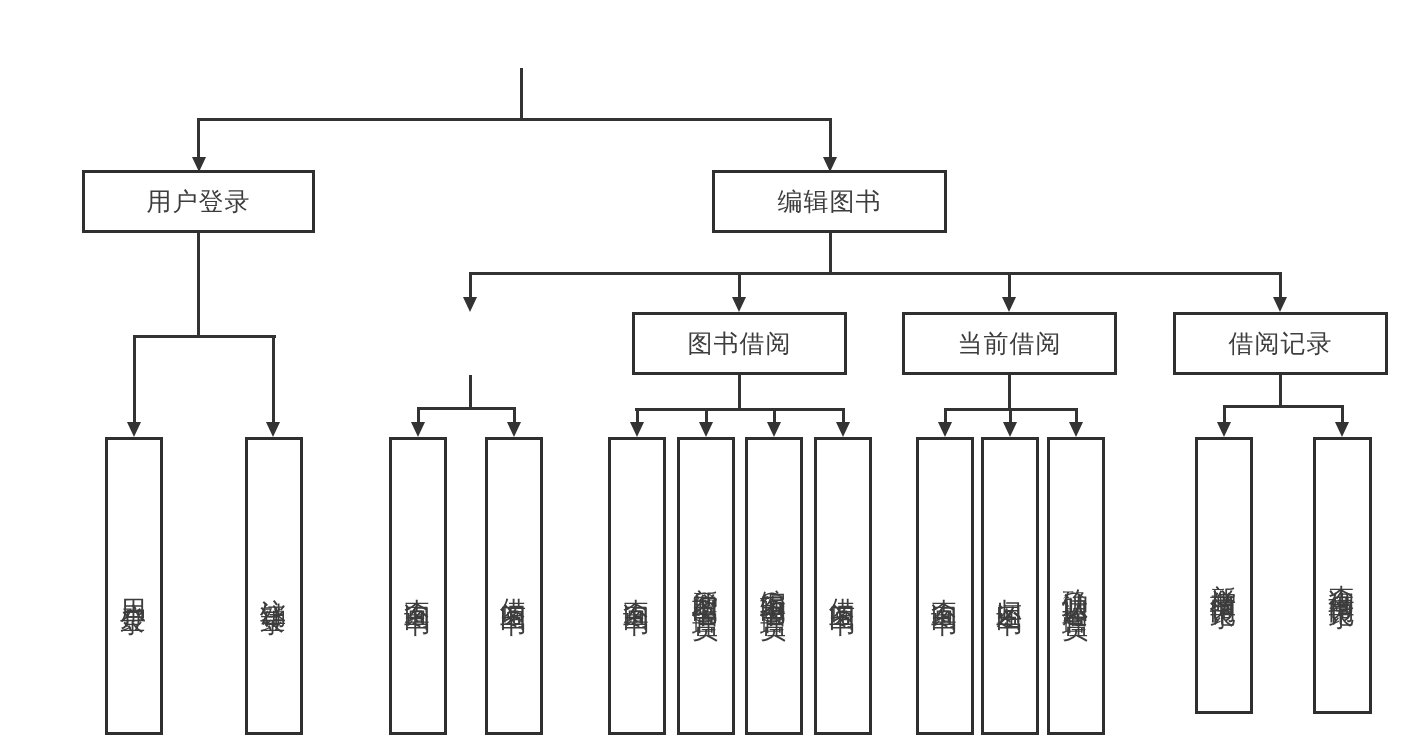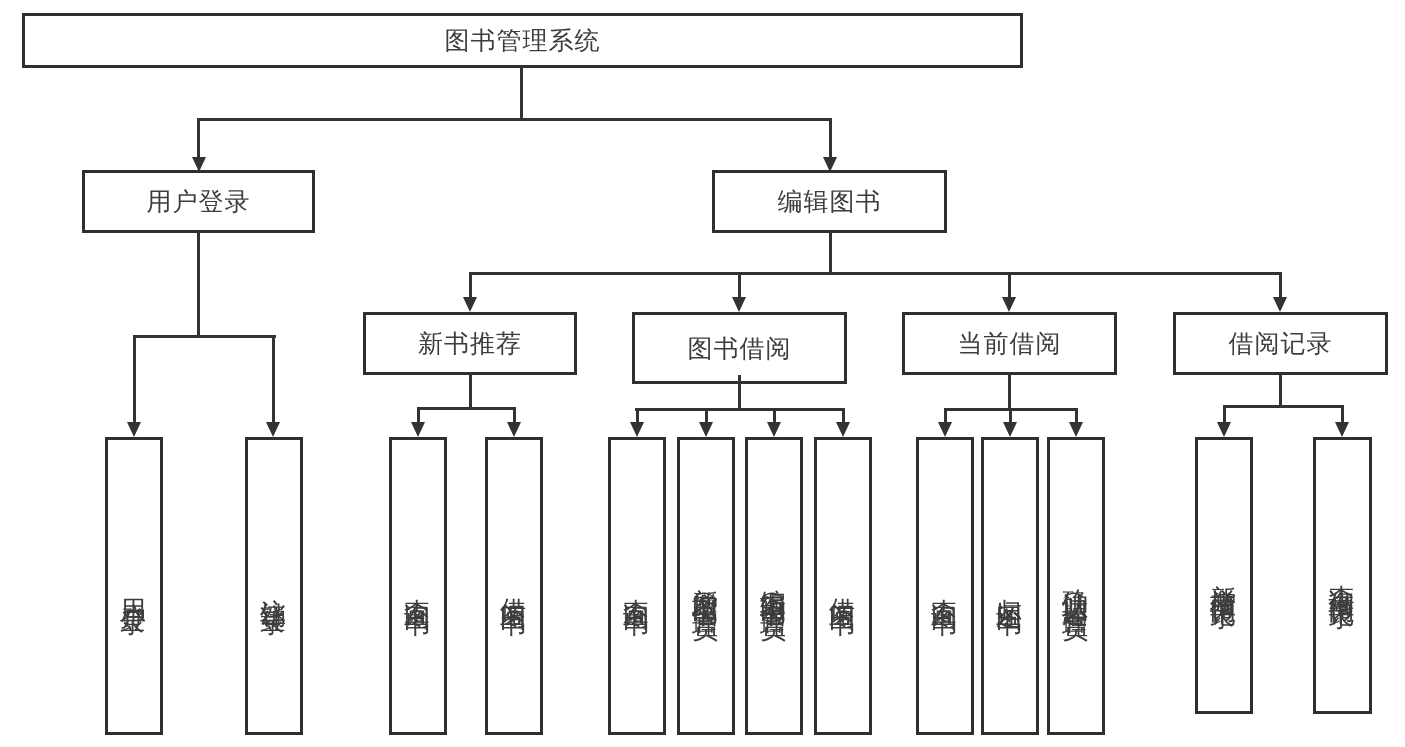--- a/index.html
+++ b/index.html
@@ -35,27 +35,25 @@
     position:absolute;left:1183px;top:716px;
     font-size:20px;color:var(--watermark);letter-spacing:0.5px;white-space:nowrap;
     text-shadow:0 0 1px rgba(255,255,255,.8);
   }
 </style>
 </head>
 <body>
 
 <div class="canvas">
 
-  <div class="box h" style="left:22px;top:13px;width:1001px;height:55px">图书管理系统</div>
 
   <div class="box h" style="left:82px;top:170px;width:233px;height:63px">用户登录</div>
   <div class="box h" style="left:712px;top:170px;width:235px;height:63px">编辑图书</div>
 
-  <div class="box h" style="left:363px;top:312px;width:214px;height:63px">新书推荐</div>
-  <div class="box h" style="left:632px;top:312px;width:215px;height:72px">图书借阅</div>
+  <div class="box h" style="left:632px;top:312px;width:215px;height:63px">图书借阅</div>
   <div class="box h" style="left:1173px;top:312px;width:215px;height:63px">借阅记录</div>
   <div class="box h" style="left:902px;top:312px;width:215px;height:63px">当前借阅</div>
 
   <div class="box v" style="left:105px;top:437px;width:58px;height:298px">用户登录</div>
   <div class="box v" style="left:245px;top:437px;width:58px;height:298px">注销登录</div>
 
   <div class="box v" style="left:389px;top:437px;width:58px;height:298px">查询图书</div>
   <div class="box v" style="left:485px;top:437px;width:58px;height:298px">借阅图书</div>
 
   <div class="box v" style="left:608px;top:437px;width:58px;height:298px">查询图书</div>

